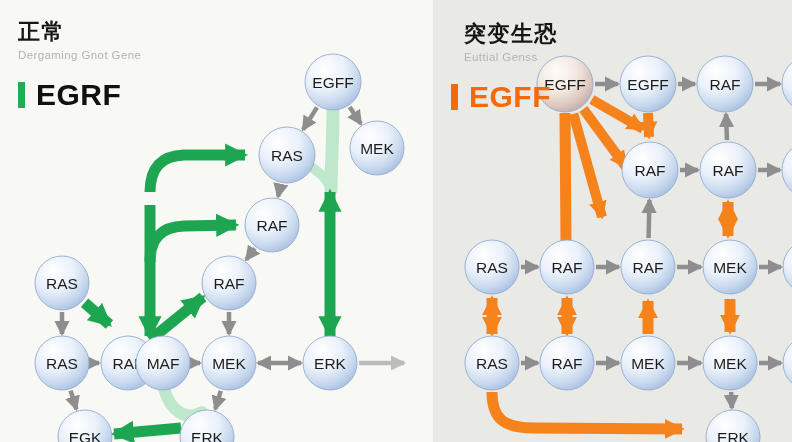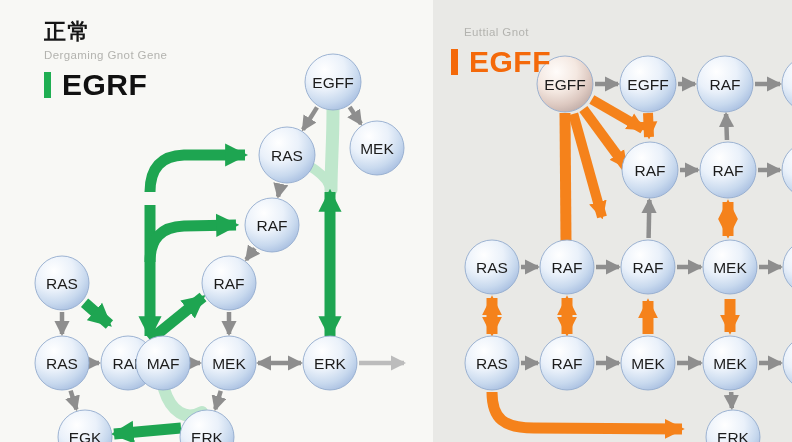--- a/index.html
+++ b/index.html
@@ -1,25 +1,25 @@
 <!DOCTYPE html>
 <html style="--ag: #1fae52; --ao: #f4690a;"><head>
 <meta charset="utf-8">
 <style>
   html,body{margin:0;padding:0;}
   body{width:792px;height:442px;position:relative;overflow:hidden;
        background:#f8f8f5;font-family:"Liberation Sans",sans-serif;}
   #stage{position:absolute;left:0;top:0;width:792px;height:442px;}
   svg{position:absolute;left:0;top:0;}
   .header{position:absolute;z-index:5;}
-  .header.left{left:44px;top:19px;}
+  .header.left{left:18px;top:19px;}
   .header.right{left:451px;top:21px;}
   .title{font-size:22px;font-weight:800;color:#161616;letter-spacing:1.5px;line-height:1.15;}
   .subtitle{font-size:11.5px;color:#b3b3af;margin-top:5px;letter-spacing:0.4px;}
-  .accent-row{display:flex;align-items:center;margin-top:9px;}
+  .accent-row{display:flex;align-items:center;margin-top:19px;}
   .bar{display:inline-block;width:7px;height:26px;margin-right:11px;}
   .accent-label{font-size:30px;font-weight:800;color:#111;letter-spacing:0.5px;line-height:1;}
   .header.right .title,.header.right .subtitle{padding-left:13px;}
   .header.right .accent-label{color:var(--ao,#f4690a);}
   .bar.green{background:var(--ag,#1fae52);}
   .bar.orange{background:var(--ao,#f4690a);}
 </style>
 </head>
 <body>
 
@@ -232,19 +232,20 @@
   <div class="header left">
     <div class="title">正常</div>
     <div class="subtitle">Dergaming Gnot Gene</div>
     <div class="accent-row">
       <span class="bar green"></span>
       <span class="accent-label">EGRF</span>
     </div>
   </div>
 
   <div class="header right">
-    <div class="subtitle">Euttial Gnot</div>
+    <div class="title">突变生恐</div>
+    <div class="subtitle">Euttial Genss</div>
     <div class="accent-row">
       <span class="bar orange"></span>
       <span class="accent-label">EGFF</span>
     </div>
   </div>
 </div>
 
 </body></html>

